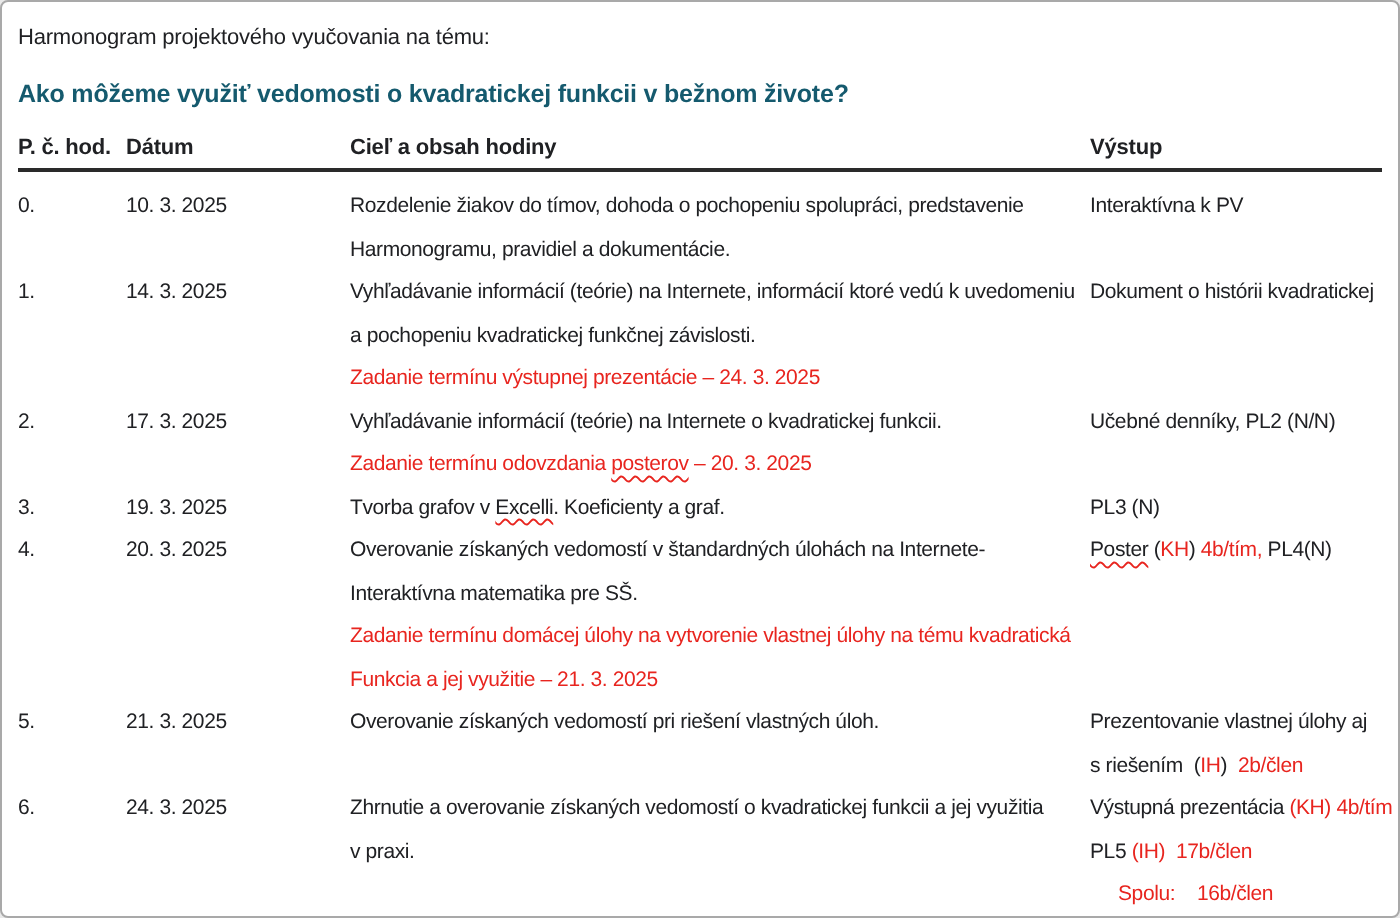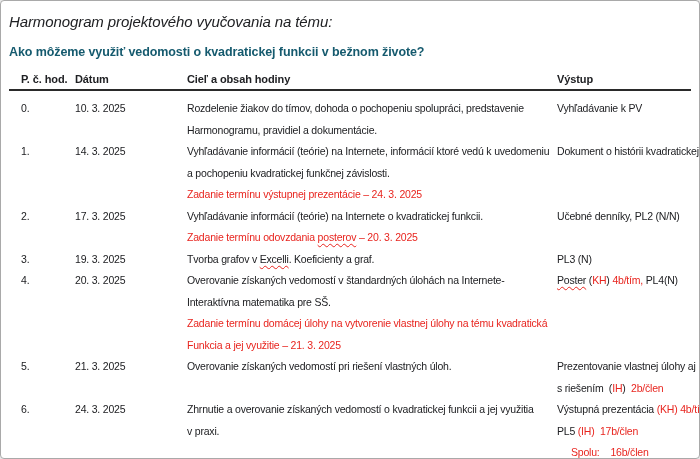--- a/index.html
+++ b/index.html
@@ -3,25 +3,25 @@
 <meta charset="utf-8">
 <style>
   html,body{margin:0;padding:0;background:#e9e9e9;}
   .page{
     width:700px;height:459px;box-sizing:border-box;position:relative;
     background:#ffffff;border:1px solid #a9a9a9;border-radius:4px;
     font-family:"Liberation Sans","DejaVu Sans",sans-serif;
     color:var(--text,#202124);overflow:hidden;
     padding:10px 8px 0 8px;margin:0 auto;
   }
-  .heading{font-size:15px;font-weight:400;margin:2px 0 15px 0;letter-spacing:-0.1px;font-style:italic;}
+  .heading{font-size:11px;font-weight:400;margin:2px 0 15px 0;letter-spacing:-0.1px;}
   .question{font-size:12.5px;font-weight:700;color:var(--teal,#155a6e);margin:0 0 14px 0;letter-spacing:-0.1px;}
   .thead{display:flex;font-weight:700;font-size:11px;border-bottom:2px solid #2a2a2a;padding-bottom:4px;letter-spacing:-0.1px;}
   .col{flex:none;}
-  .c1{width:54px;margin-left:12px;}
+  .c1{width:54px;}
   .c2{width:112px;}
   .c3{width:370px;}
   .c4{width:158px;}
   .tbody{padding-top:7px;}
   .row{display:flex;align-items:flex-start;}
   .line{line-height:21.5px;font-size:10.5px;letter-spacing:-0.2px;white-space:pre;}
   .red{color:var(--red,#e8251f);}
   .bold{font-weight:400;margin-left:14px;}
   .wavy{
     text-decoration-line:underline;
@@ -51,21 +51,21 @@
             <div class="line"><span>0.</span></div>
           </div>
           <div class="col c2">
             <div class="line"><span>10. 3. 2025</span></div>
           </div>
           <div class="col c3">
             <div class="line"><span>Rozdelenie žiakov do tímov, dohoda o pochopeniu spolupráci, predstavenie</span></div>
             <div class="line"><span>Harmonogramu, pravidiel a dokumentácie.</span></div>
           </div>
           <div class="col c4">
-            <div class="line"><span>Vyhľadávanie k PV</span></div>
+            <div class="line"><span>Interaktívna k PV</span></div>
           </div>
         </div>
         <div class="row">
           <div class="col c1">
             <div class="line"><span>1.</span></div>
           </div>
           <div class="col c2">
             <div class="line"><span>14. 3. 2025</span></div>
           </div>
           <div class="col c3">

